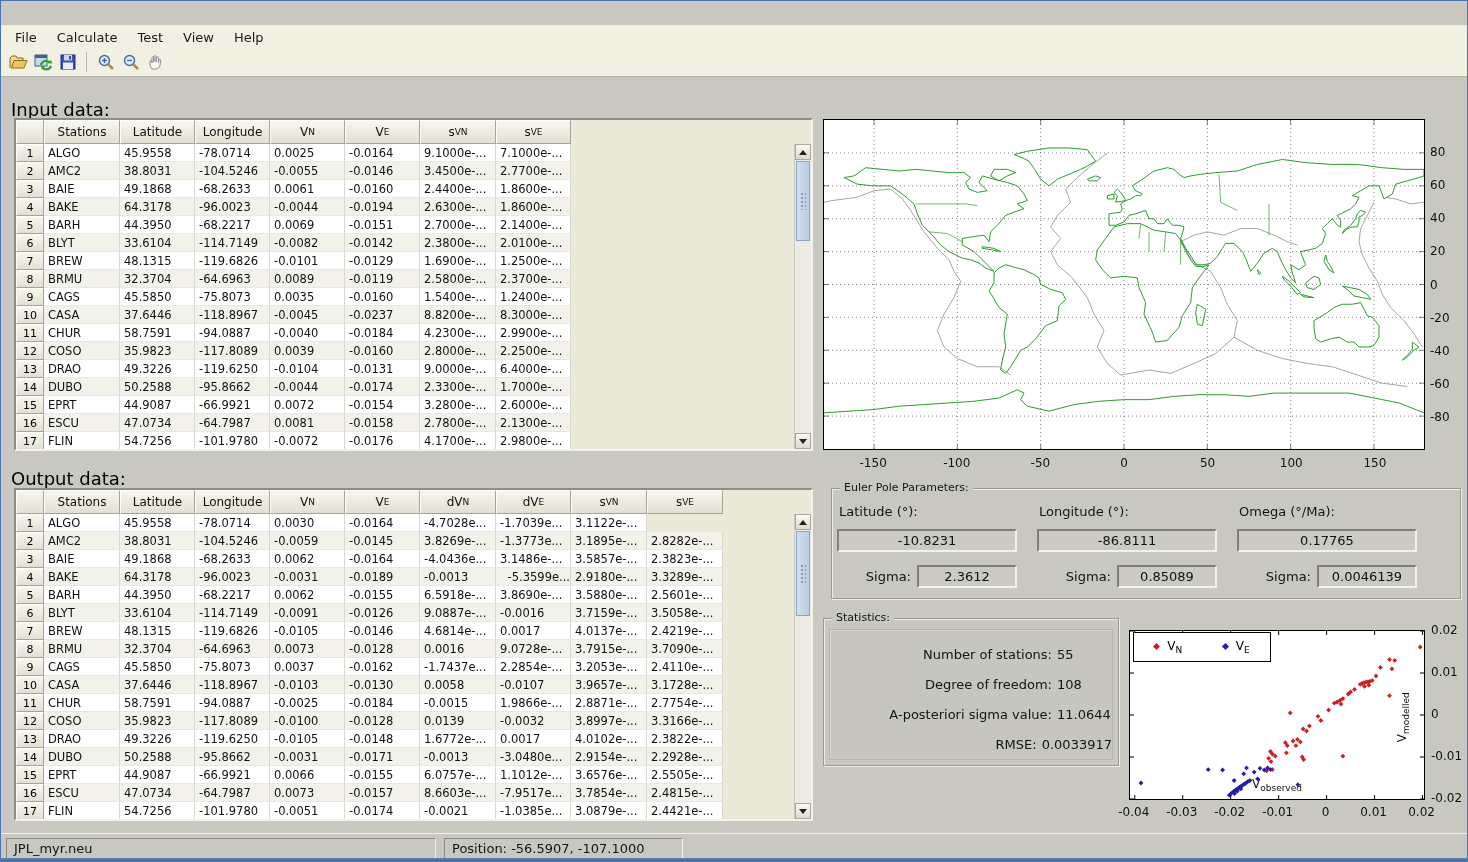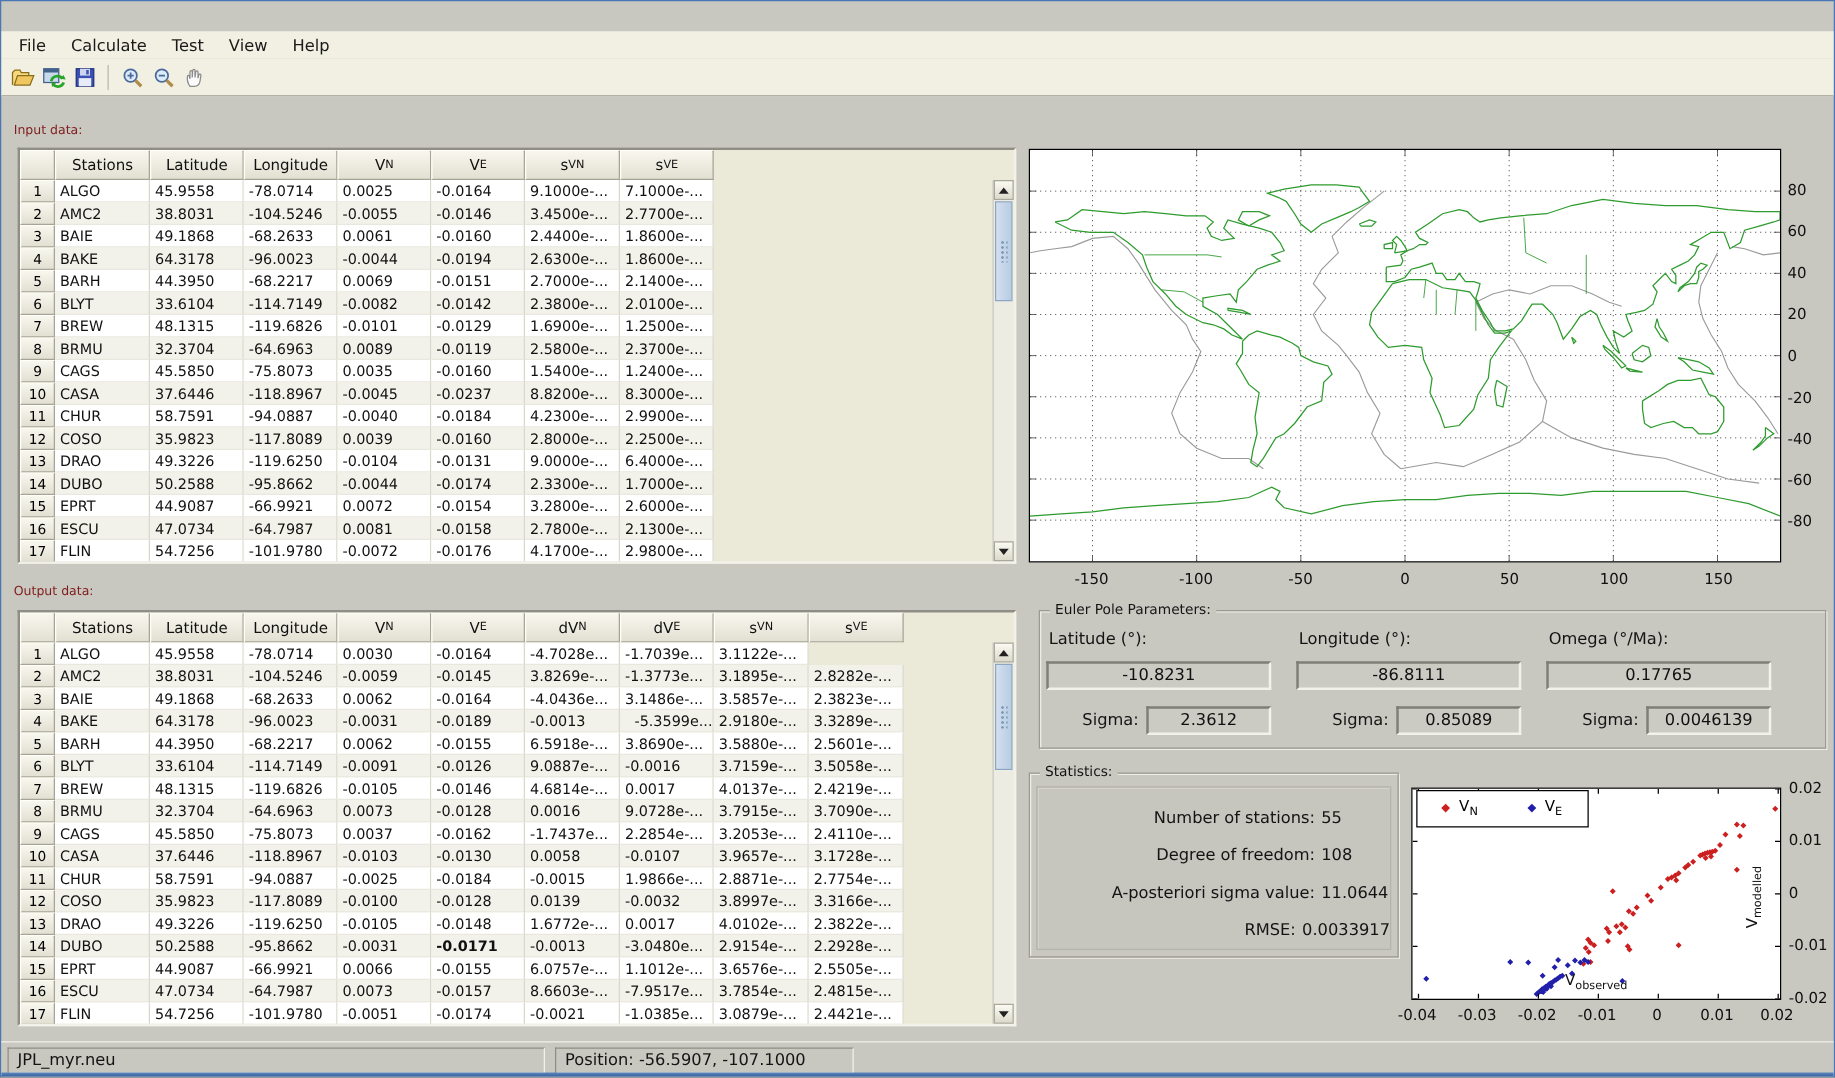--- a/index.html
+++ b/index.html
@@ -20,21 +20,21 @@
     font-size:10px;line-height:15px;text-align:center;color:#444;}
   
   .menubar{position:absolute;left:0;top:24px;right:0;height:22px;background:#f1f0e3;
     display:flex;align-items:flex-end;padding-left:4px;}
   .menu-item{padding:2px 10px;font-size:13px;color:#1a1a1a;}
   .toolbar{position:absolute;left:0;top:46px;right:0;height:29px;background:#f1f0e3;
     border-bottom:1px solid #b3b2a6;display:flex;align-items:center;padding-left:4px;}
   .tool-btn{width:25px;height:25px;display:flex;align-items:center;justify-content:center;}
   .tool-sep{width:1px;height:20px;background:#b9b8ac;margin:0 6px;}
   
-  .section-label{position:absolute;font-size:10px;color:#7f1d1d;}
+  .section-label{position:absolute;font-size:18px;color:#000000;}
   
   .mtable{position:absolute;background:#EBEAD9;box-sizing:border-box;
     border-top:2px solid #8f8e86;border-left:2px solid #8f8e86;
     border-right:2px solid #f2f1ea;border-bottom:2px solid #f2f1ea;}
   .thead{position:absolute;top:0;left:0;right:0;height:24px;display:flex;overflow:hidden;}
   .th{box-sizing:border-box;flex:none;background:linear-gradient(#f8f7ee,#e2e0d2);
     border-top:1px solid #fffef8;border-left:1px solid #fffef8;
     border-right:1px solid #a5a496;border-bottom:1px solid #a5a496;
     font-size:12px;color:#111;display:flex;align-items:center;justify-content:center;}
   sub{font-size:9px;}
@@ -525,21 +525,21 @@
           <div class="td" style="width: 75px;">0.0017</div>
           <div class="td" style="width: 76px;">4.0102e-...</div>
           <div class="td" style="width: 76px;">2.3822e-...</div>
         </div>
         <div class="trow">
           <div class="rownum" style="width: 28px;">14</div>
           <div class="td" style="width: 76px;">DUBO</div>
           <div class="td" style="width: 75px;">50.2588</div>
           <div class="td" style="width: 75px;">-95.8662</div>
           <div class="td" style="width: 75px;">-0.0031</div>
-          <div class="td" style="width: 75px; font-weight: bold;">-0.0171</div>
+          <div class="td" style="width: 75px;">-0.0171</div>
           <div class="td" style="width: 76px;">-0.0013</div>
           <div class="td" style="width: 75px;">-3.0480e...</div>
           <div class="td" style="width: 76px;">2.9154e-...</div>
           <div class="td" style="width: 76px;">2.2928e-...</div>
         </div>
         <div class="trow">
           <div class="rownum" style="width: 28px;">15</div>
           <div class="td" style="width: 76px;">EPRT</div>
           <div class="td" style="width: 75px;">44.9087</div>
           <div class="td" style="width: 75px;">-66.9921</div>

